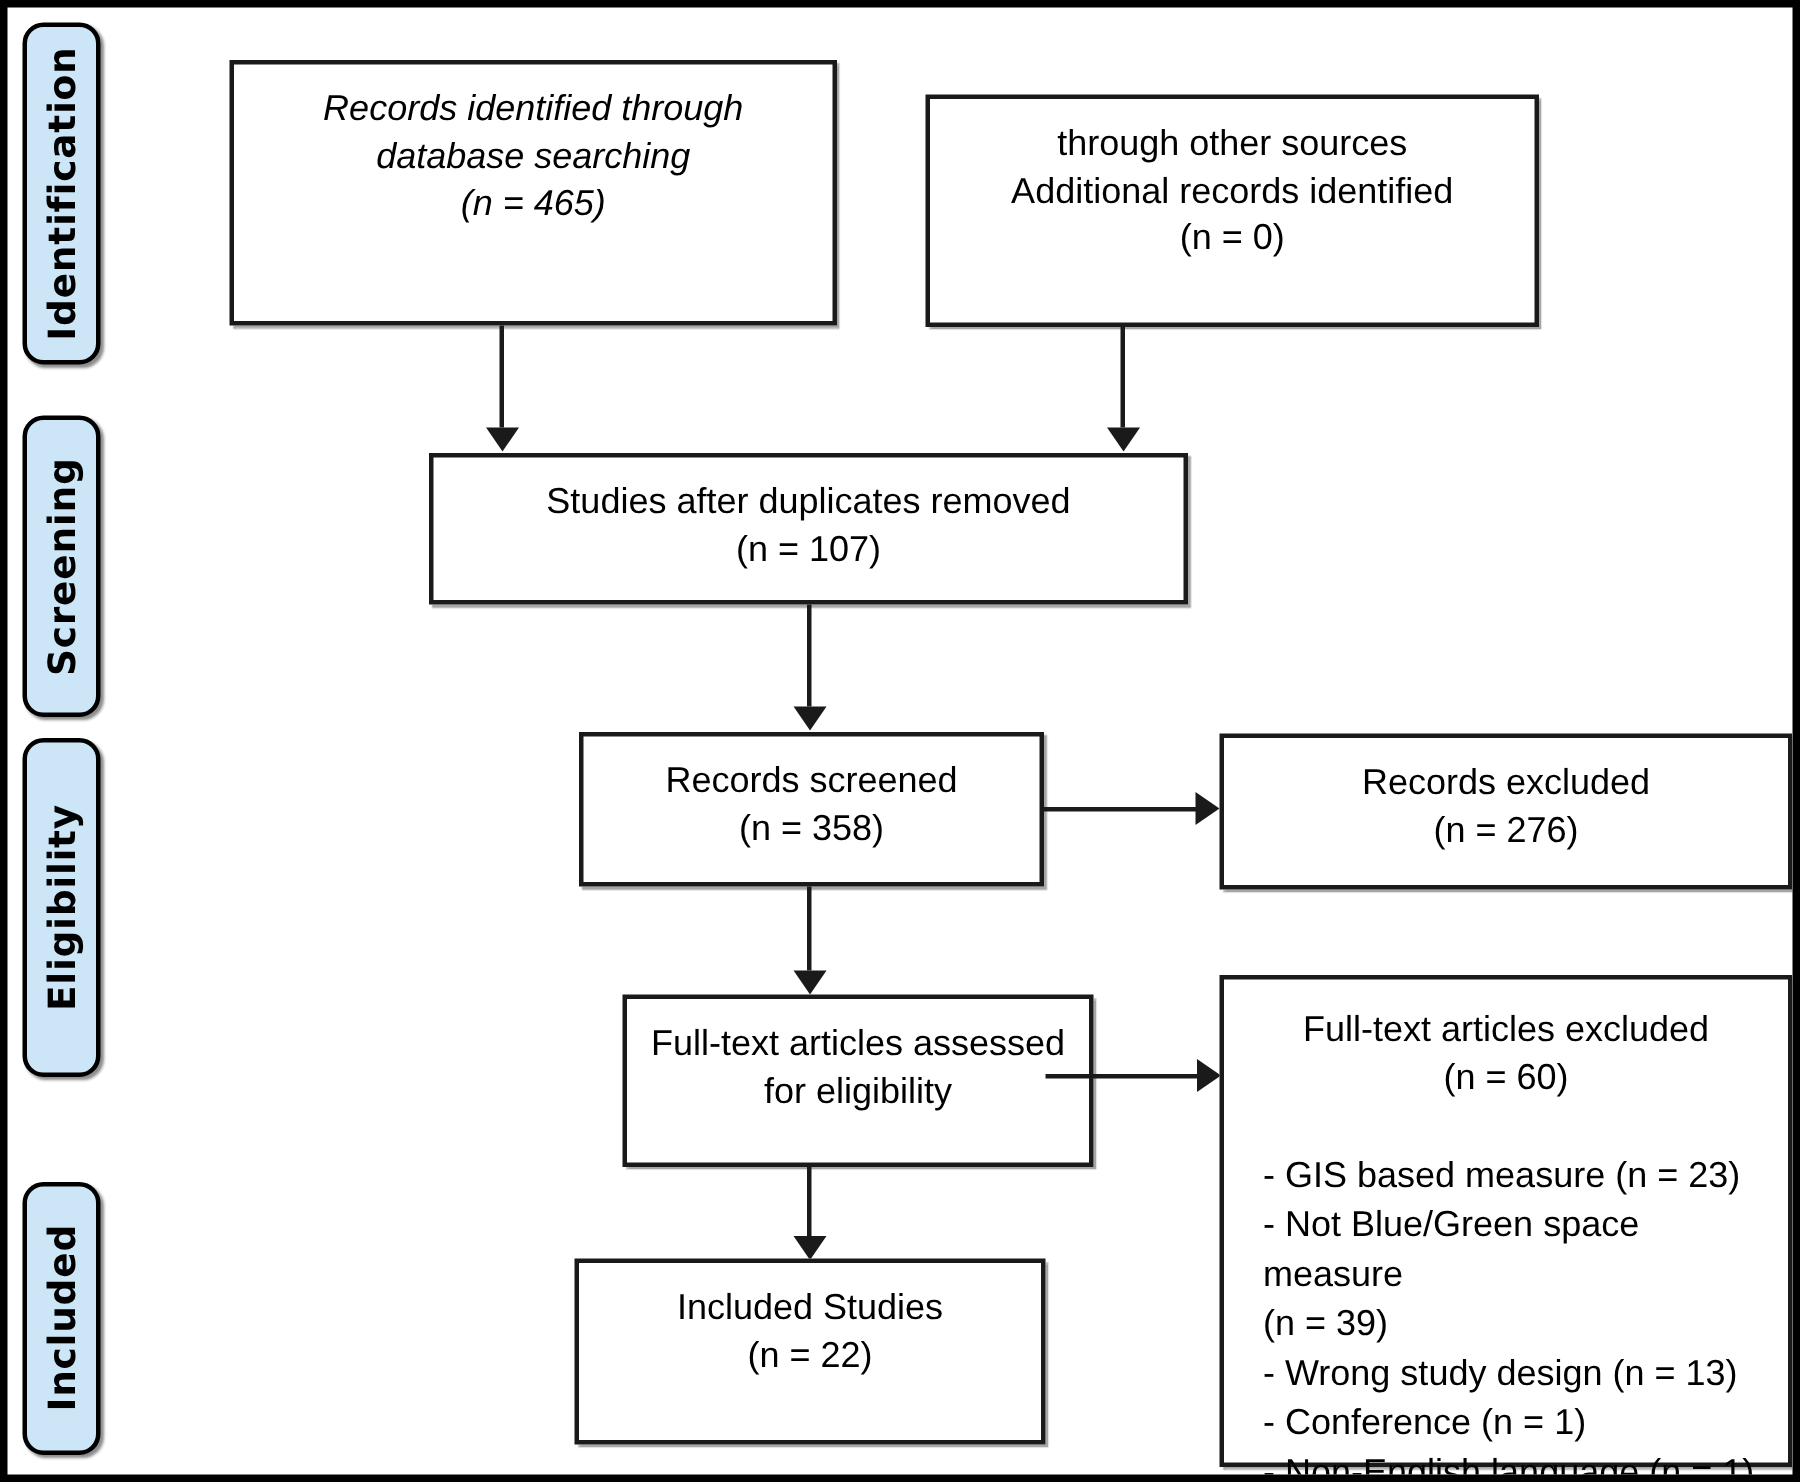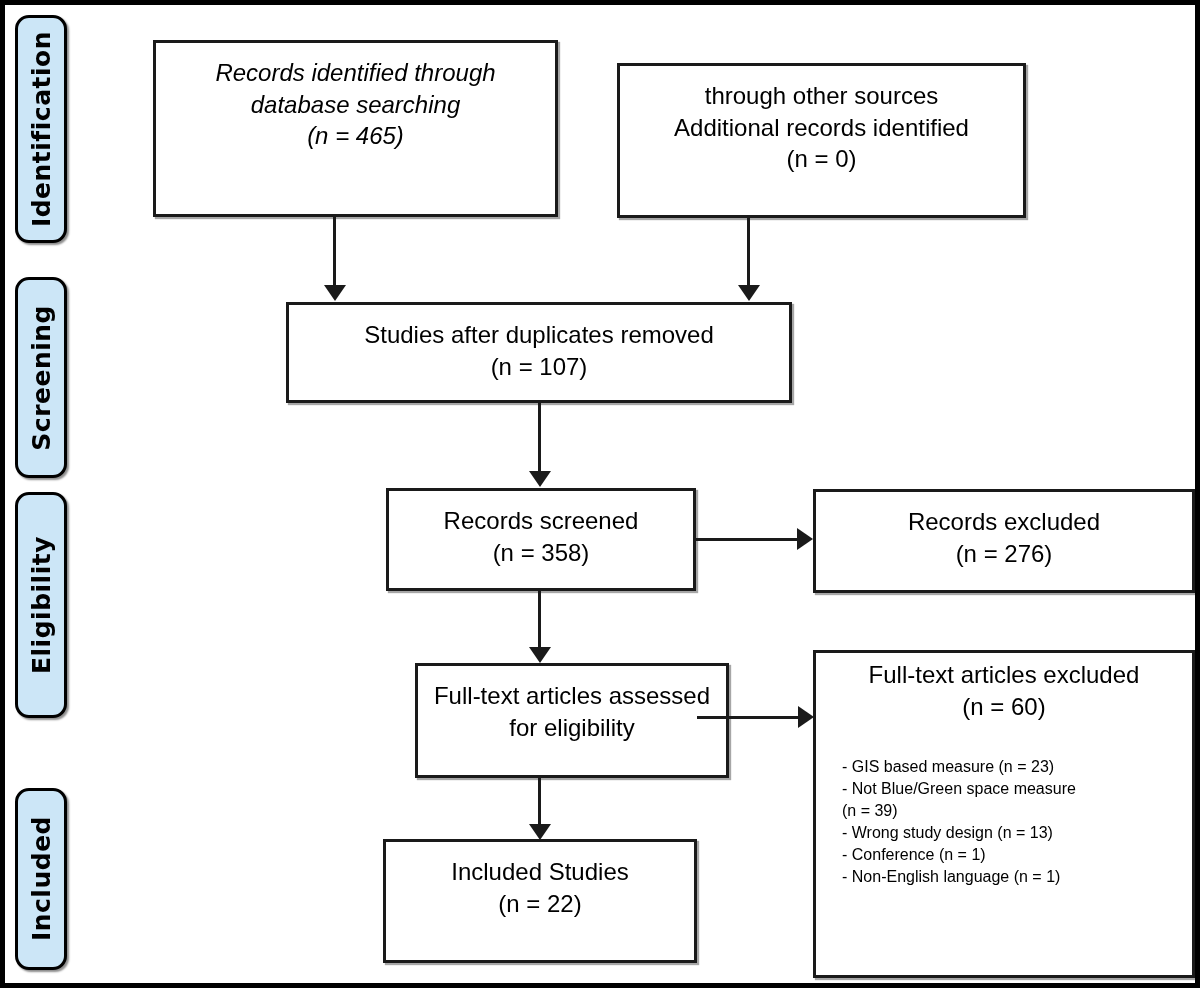--- a/index.html
+++ b/index.html
@@ -65,21 +65,21 @@
   .excl-list {
     margin: 0;
     padding: 0;
     list-style: none;
     text-align: left;
     margin-top: 34px;
     padding-left: 18px;
   }
   .excl-list li {
     display: block;
-    font-size: 16px;
+    font-size: 24px;
     line-height: 1.37;
   }
 
   
   .vline {
     position: absolute;
     width: 3px;
     background: #1a1a1a;
   }
   .hline {
@@ -168,21 +168,21 @@
   <div class="arrow-down" style="left:524px; top:642px;"></div>
 
   <div class="fbox" style="left:378px; top:658px; width:314px; height:115px;margin-left:32px;">
     <span class="line">Full-text articles assessed</span>
     <span class="line">for eligibility</span>
   </div>
 
   <div class="hline" style="left:692px; top:711px; width:102px; height:3px;"></div>
   <div class="arrow-right" style="left:793px; top:701px;"></div>
 
-  <div class="fbox" style="left:808px; top:645px; width:382px; height:328px; padding-top:6px;">
+  <div class="fbox" style="left:808px; top:645px; width:382px; height:328px; padding-top:18px;">
     <span class="excl-head">Full-text articles excluded</span>
     <span class="excl-head">(n = 60)</span>
     <ul class="excl-list">
       <li>- GIS based measure (n = 23)</li>
       <li>- Not Blue/Green space measure</li>
       <li>(n = 39)</li>
       <li>- Wrong study design (n = 13)</li>
       <li>- Conference (n = 1)</li>
       <li>- Non-English language (n = 1)</li>
     </ul>

